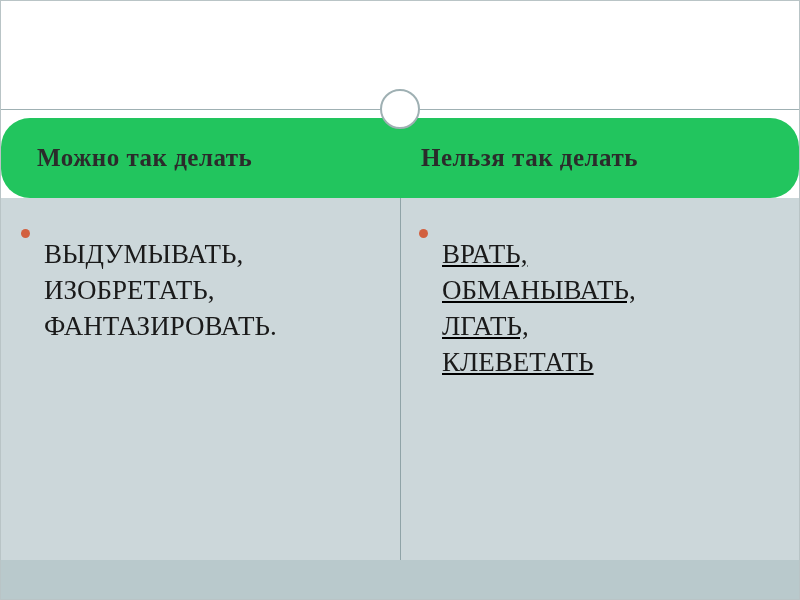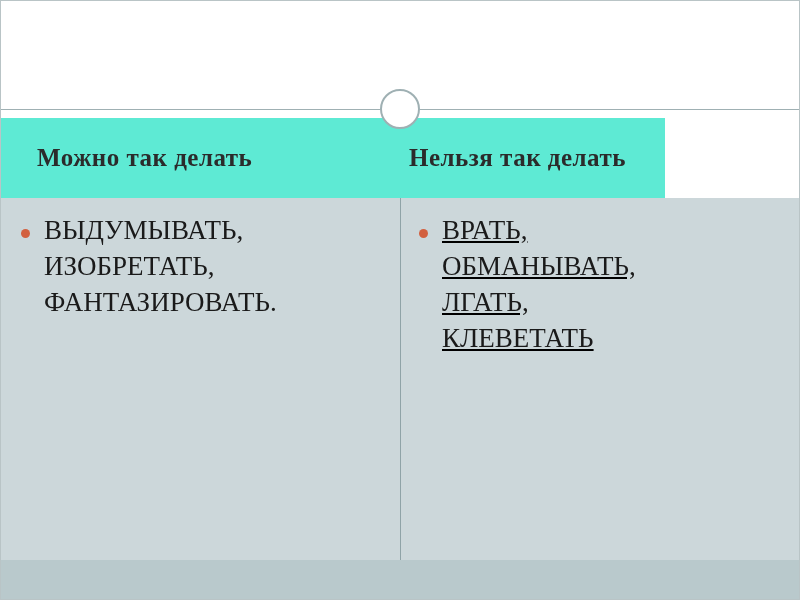--- a/index.html
+++ b/index.html
@@ -55,37 +55,38 @@
     border: 2px solid #9fb0b3;
     box-sizing: border-box;
     z-index: 5;
   }
 
   
   #header-band {
     position: absolute;
     left: 0;
     top: 117px;
-    width: 664px;
+    width: 798px;
     height: 80px;
-    background: #5eead4;
+    background: #22c55e;
+    border-radius: 29px;
   }
   .header-cell {
     position: absolute;
     top: 0;
     height: 80px;
     display: flex;
     align-items: center;
     color: #2b2b2b;
     font-weight: bold;
     font-size: 25px;
     letter-spacing: 0.5px;
   }
   #header-left  { left: 36px; }
-  #header-right { left: 408px; }
+  #header-right { left: 420px; }
 
   
   #body-band {
     position: absolute;
     left: 0;
     top: 197px;
     width: 798px;
     height: 362px;
     background: #ccd7da;
   }
@@ -139,20 +140,21 @@
     width: 9px;
     height: 9px;
     border-radius: 50%;
     background: #d2603f;
     margin-top: 16px;
     margin-right: 14px;
   }
   .bullet-text {
     flex: 1 1 auto;
     white-space: pre-line;
+    margin-top: 24px;
   }
 </style>
 </head>
 <body>
 
 <div id="slide">
 
   <div id="title-area">
     <div></div>
   </div>

